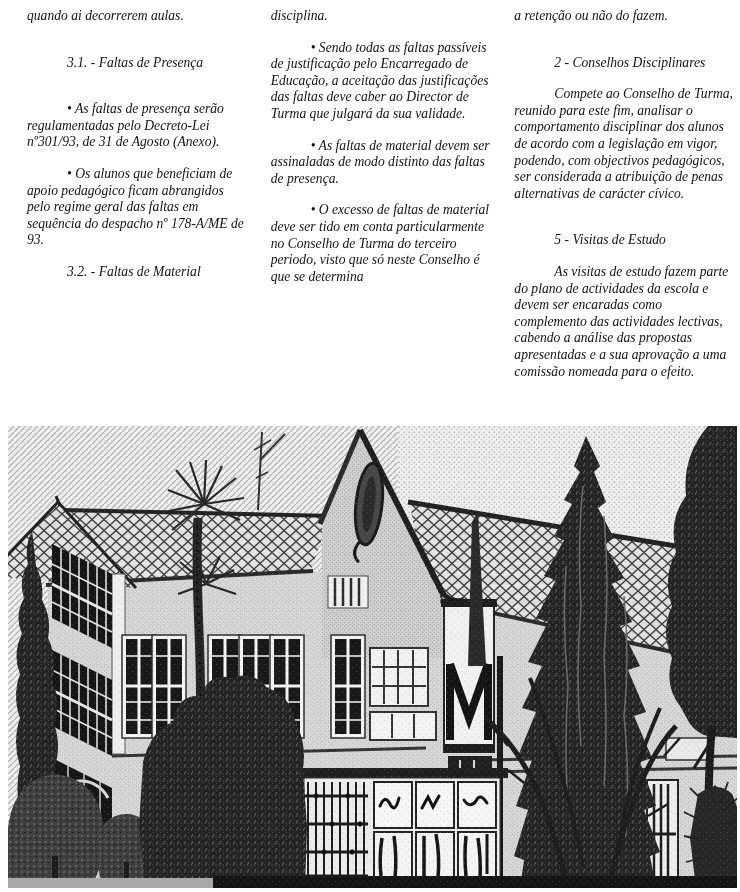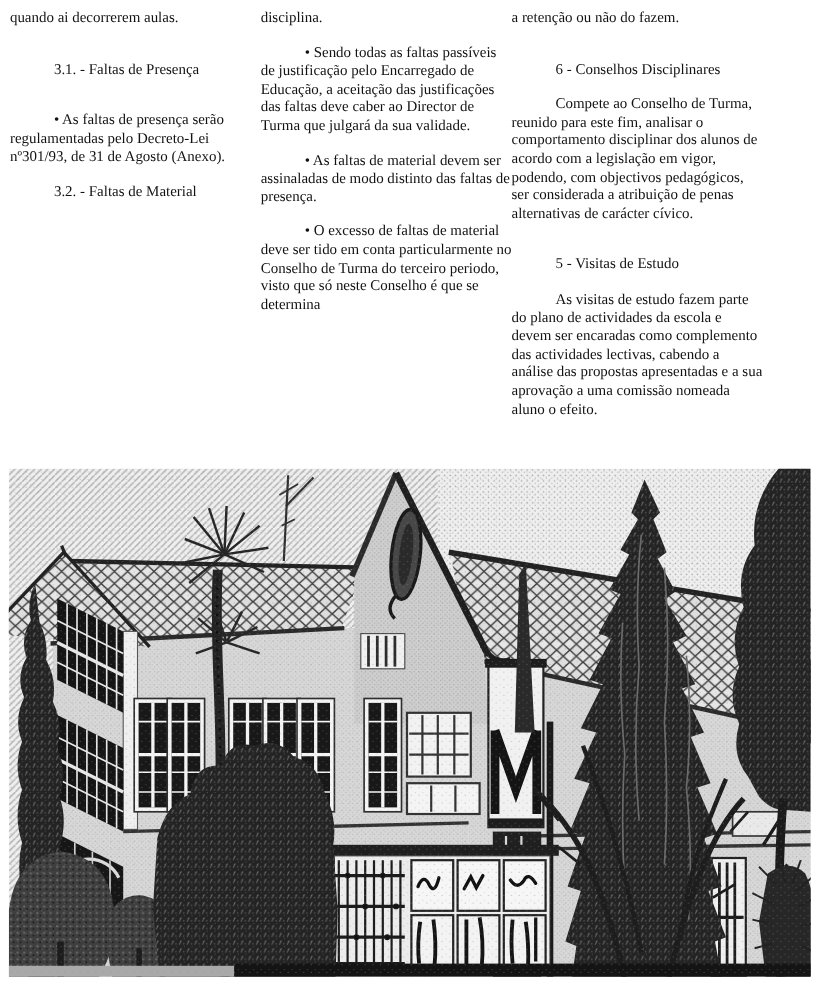--- a/index.html
+++ b/index.html
@@ -1,51 +1,52 @@
 <!DOCTYPE html>
 <html><head>
 <meta charset="utf-8">
 <style>
   html,body{margin:0;padding:0;background:#ffffff;}
   .page{
     position:relative;width:740px;height:892px;background:#ffffff;overflow:hidden;
     font-family:"Liberation Serif","DejaVu Serif",serif;color:#121212;
   }
-  .columns{display:flex;padding:8px 3px 0 9px;}
+  .columns{display:flex;gap:21px;padding:8px 3px 0 27px;font-style:italic;}
   .col{width:228px;font-size:13.6px;line-height:16.6px;text-align:left;}
   .para{margin:0 0 15px 0;text-indent:40px;}
   .para.continuation{text-indent:0;}
   .para.gap-top{margin-top:30px;}
   .photo{position:absolute;left:8px;top:426px;width:729px;height:462px;}
   .photo svg{display:block;}
 </style>
 </head>
 <body>
 
 <div class="page">
 
   <div class="columns">
     <div class="col">
         <p class="para continuation">quando ai decorrerem aulas.</p>
         <p class="para heading gap-top">3.1. - Faltas de Presença</p>
         <p class="para bullet gap-top">• As faltas de presença serão regulamentadas pelo Decreto-Lei nº301/93, de 31 de Agosto (Anexo).</p>
+        <p class="para bullet">• Os alunos que beneficiam de apoio pedagógico ficam abrangidos pelo regime geral das faltas em sequência do despacho nº 178-A/ME de 93.</p>
         <p class="para heading">3.2. - Faltas de Material</p>
       </div>
     <div class="col">
         <p class="para continuation">disciplina.</p>
         <p class="para bullet">• Sendo todas as faltas passíveis de justificação pelo Encarregado de Educação, a aceitação das justificações das faltas deve caber ao Director de Turma que julgará da sua validade.</p>
         <p class="para bullet">• As faltas de material devem ser assinaladas de modo distinto das faltas de presença.</p>
         <p class="para bullet">• O excesso de faltas de material deve ser tido em conta particularmente no Conselho de Turma do terceiro periodo, visto que só neste Conselho é que se determina</p>
       </div>
     <div class="col">
         <p class="para continuation">a retenção ou não do fazem.</p>
-        <p class="para heading gap-top">6 - Conselhos Disciplinares</p>
+        <p class="para heading gap-top">2 - Conselhos Disciplinares</p>
         <p class="para body">Compete ao Conselho de Turma, reunido para este fim, analisar o comportamento disciplinar dos alunos de acordo com a legislação em vigor, podendo, com objectivos pedagógicos, ser considerada a atribuição de penas alternativas de carácter cívico.</p>
         <p class="para heading gap-top">5 - Visitas de Estudo</p>
-        <p class="para body">As visitas de estudo fazem parte do plano de actividades da escola e devem ser encaradas como complemento das actividades lectivas, cabendo a análise das propostas apresentadas e a sua aprovação a uma comissão nomeada aluno o efeito.</p>
+        <p class="para body">As visitas de estudo fazem parte do plano de actividades da escola e devem ser encaradas como complemento das actividades lectivas, cabendo a análise das propostas apresentadas e a sua aprovação a uma comissão nomeada para o efeito.</p>
       </div>
   </div>
 
   <div class="photo">
     <svg width="729" height="462" viewBox="0 0 729 462" xmlns="http://www.w3.org/2000/svg">
       <defs>
         <pattern id="skyDots" width="5" height="5" patternUnits="userSpaceOnUse">
           <circle cx="1.2" cy="1.2" r="0.7" fill="#a5a5a5"></circle>
           <circle cx="3.6" cy="3.6" r="0.6" fill="#b4b4b4"></circle>
         </pattern>

